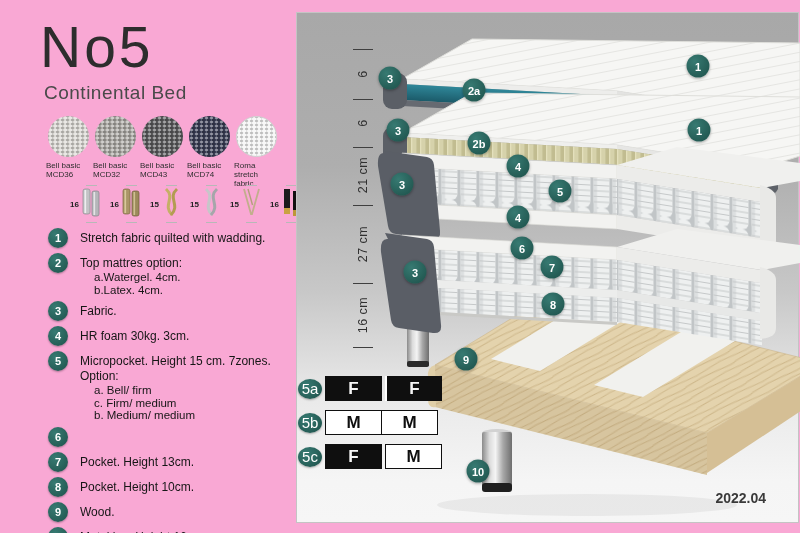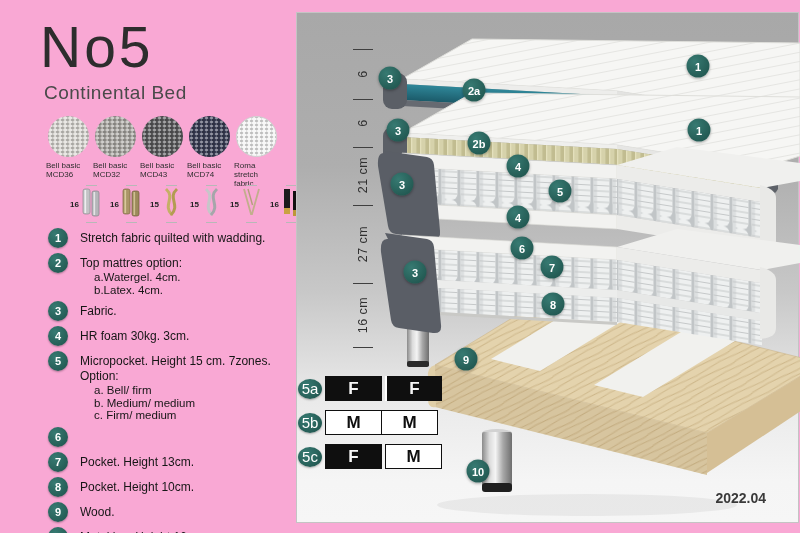--- a/index.html
+++ b/index.html
@@ -166,22 +166,22 @@
     </div>
     <div class="li">
       <div class="badge">4</div>
       <div class="li-text">HR foam 30kg. 3cm.</div>
     </div>
     <div class="li">
       <div class="badge">5</div>
       <div class="li-text">
         <div>Micropocket. Height 15 cm. 7zones. Option:</div>
         <div class="sub">a. Bell/ firm</div>
+        <div class="sub">c. Firm/ medium</div>
         <div class="sub">b. Medium/ medium</div>
-        <div class="sub">c. Firm/ medium</div>
       </div>
     </div>
     <div class="li">
       <div class="badge">6</div>
     </div>
     <div class="li">
       <div class="badge">7</div>
       <div class="li-text">Pocket. Height 13cm.</div>
     </div>
     <div class="li">

